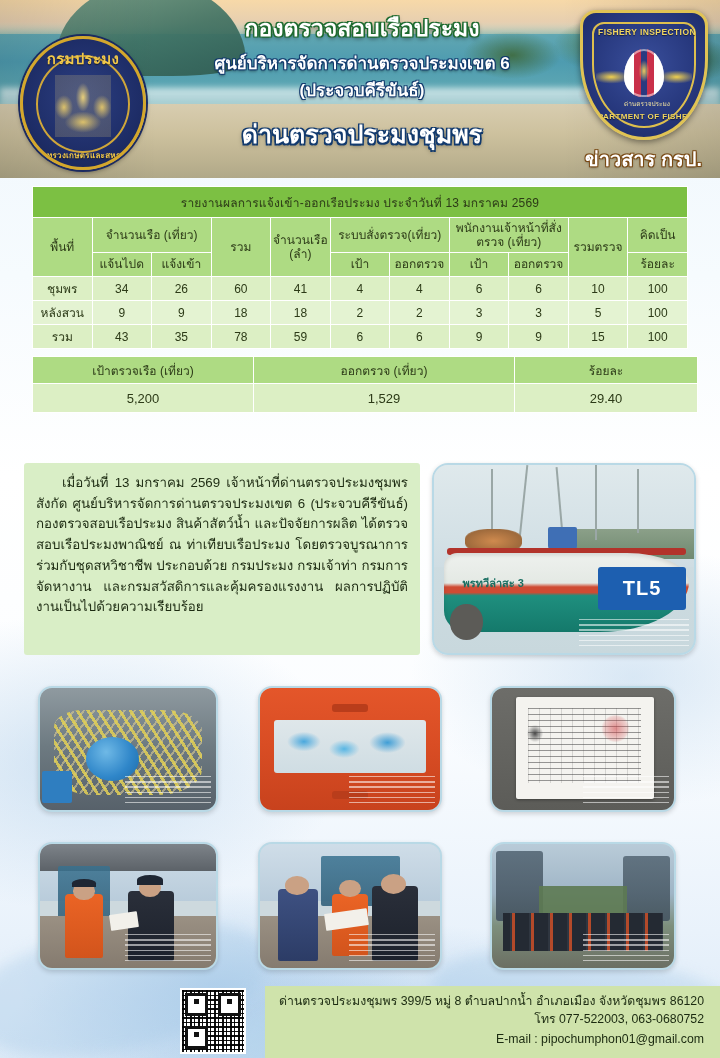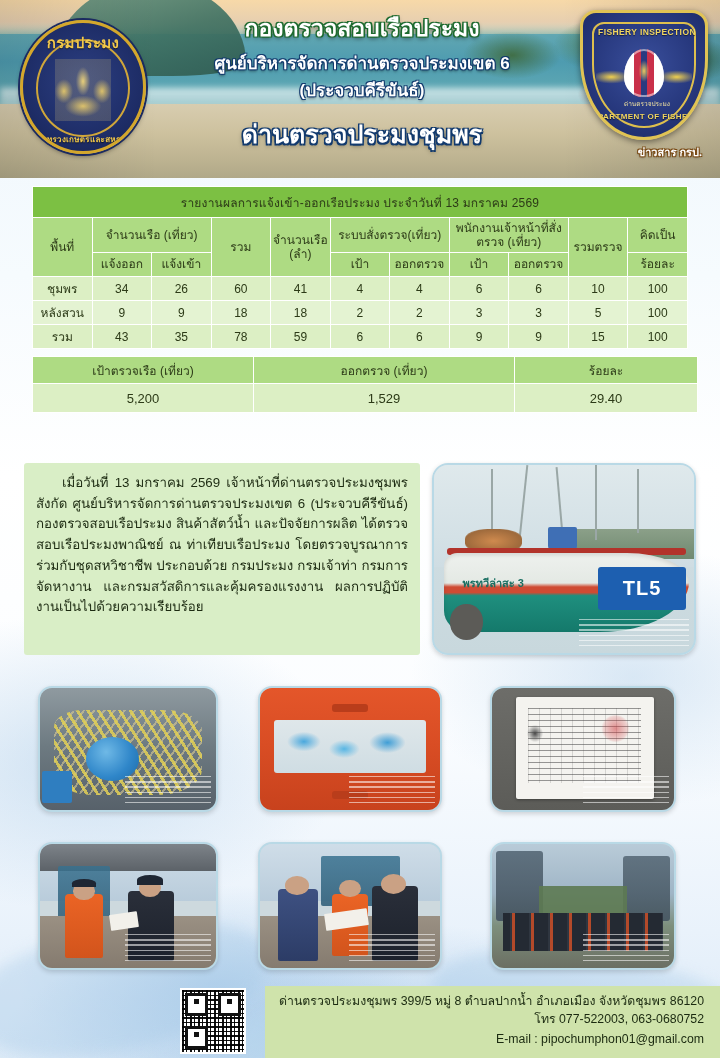--- a/index.html
+++ b/index.html
@@ -90,21 +90,21 @@
     position: absolute; inset: 0;
     background: linear-gradient(90deg, rgba(0,0,0,.10) 0%, rgba(0,0,0,0) 22%, rgba(0,0,0,0) 78%, rgba(0,0,0,.10) 100%);
   }
 
   
   .logo-left {
     position: absolute; left: 14px; top: 12px;
     width: 132px; height: 140px;
   }
   .seal {
-    position: absolute; left: 6px; top: 8px;
+    position: absolute; left: 6px; top: 24px;
     width: 120px; height: 128px;
     border-radius: 50%;
     background: radial-gradient(circle at 50% 45%, #2c3f82 0%, #1e2d67 62%, #16224f 100%);
     border: 3px solid #d4a72c;
     box-shadow: 0 0 0 2px #1b2a60, 0 2px 5px rgba(0,0,0,.45);
     overflow: hidden;
   }
   .seal-inner {
     position: absolute; left: 13px; top: 16px;
     width: 90px; height: 94px;
@@ -206,21 +206,21 @@
     font-size: 17px; font-weight: bold; color: #ffffff;
     text-shadow: -1px -1px 0 #123a6e, 1px -1px 0 #123a6e, -1px 1px 0 #123a6e, 1px 1px 0 #123a6e, 0 2px 3px rgba(0,0,0,.5);
   }
   .bt-4 {
     margin-top: 11px;
     font-size: 25px; font-weight: bold; color: #ffffff;
     text-shadow: -1.5px -1.5px 0 #123a6e, 1.5px -1.5px 0 #123a6e, -1.5px 1.5px 0 #123a6e, 1.5px 1.5px 0 #123a6e, 0 2px 5px rgba(0,0,0,.55);
   }
   .banner-news {
     position: absolute; right: 18px; top: 143px;
-    font-size: 11px; font-weight: bold; color: #ffffff;
+    font-size: 20px; font-weight: bold; color: #ffffff;
     text-shadow: -1px -1px 0 #7a4a14, 1px -1px 0 #7a4a14, -1px 1px 0 #7a4a14, 1px 1px 0 #7a4a14, 0 1px 3px rgba(0,0,0,.6);
   }
 
   
   .report {
     position: absolute;
     left: 32px; top: 186px;
     width: 656px;
   }
   table.grid {
@@ -542,21 +542,21 @@
         <td rowspan="2" style="width:62px">พื้นที่</td>
         <td colspan="2" style="width:124px">จำนวนเรือ (เที่ยว)</td>
         <td rowspan="2" style="width:52px">รวม</td>
         <td rowspan="2" style="width:70px">จำนวนเรือ (ลำ)</td>
         <td colspan="2" style="width:118px">ระบบสั่งตรวจ(เที่ยว)</td>
         <td colspan="2" style="width:116px">พนักงานเจ้าหน้าที่สั่งตรวจ (เที่ยว)</td>
         <td rowspan="2" style="width:56px">รวมตรวจ</td>
         <td style="width:58px">คิดเป็น</td>
       </tr>
       <tr class="hdr hdr-2">
-        <td>แจ้งออก</td>
+        <td>แจ้นไปด</td>
         <td>แจ้งเข้า</td>
         <td>เป้า</td>
         <td>ออกตรวจ</td>
         <td>เป้า</td>
         <td>ออกตรวจ</td>
         <td>ร้อยละ</td>
       </tr>
 
       <tr class="datarow">
         <td class="area">ชุมพร</td>

